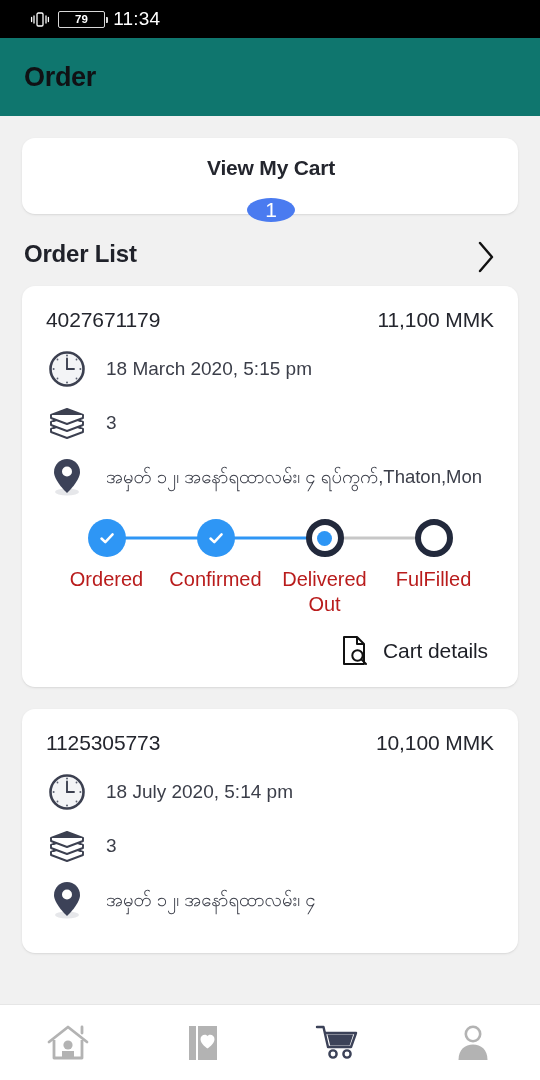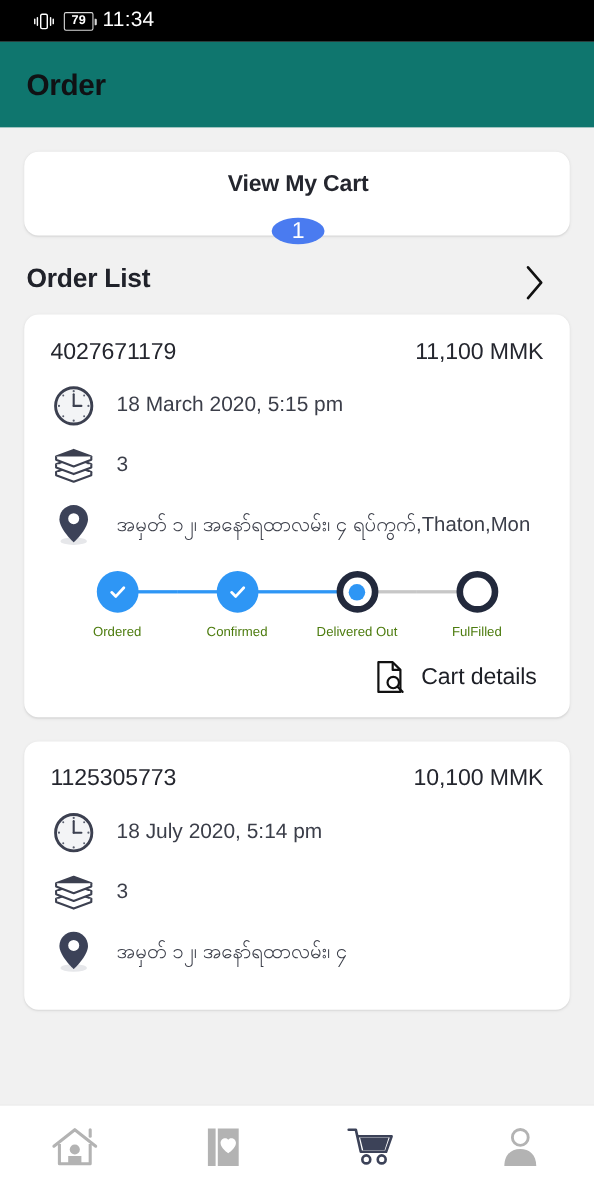--- a/index.html
+++ b/index.html
@@ -65,21 +65,21 @@
   .bars i:nth-child(1) { height: 4px; }
   .bars i:nth-child(2) { height: 7px; }
   .bars i:nth-child(3) { height: 10px; }
   .bars i:nth-child(4) { height: 13px; }
   .battery {
     display: inline-flex;
     align-items: center;
     border: 1.5px solid #d8d8d8;
     border-radius: 2px;
     height: 17px;
-    padding: 0 6px;
+    padding: 0 16px;
     font-size: 11.5px;
     font-weight: bold;
     position: relative;
     color: #fff;
   }
   .battery::after {
     content: "";
     position: absolute;
     right: -4px; top: 5px;
     width: 2.5px; height: 6px;
@@ -235,22 +235,22 @@
     width: 15px; height: 15px;
     border-radius: 50%;
     background: #2e96f5;
     display: block;
   }
   .node.todo {
     border: 6px solid #22293c;
   }
   .step-label {
     margin-top: 9px;
-    font-size: 12px;
-    color: #4d7c0f;
+    font-size: 20px;
+    color: #b91c1c;
     text-align: center;
     line-height: 1.25;
   }
 
   
   .details {
     display: flex;
     align-items: center;
     justify-content: flex-end;
     gap: 13px;

